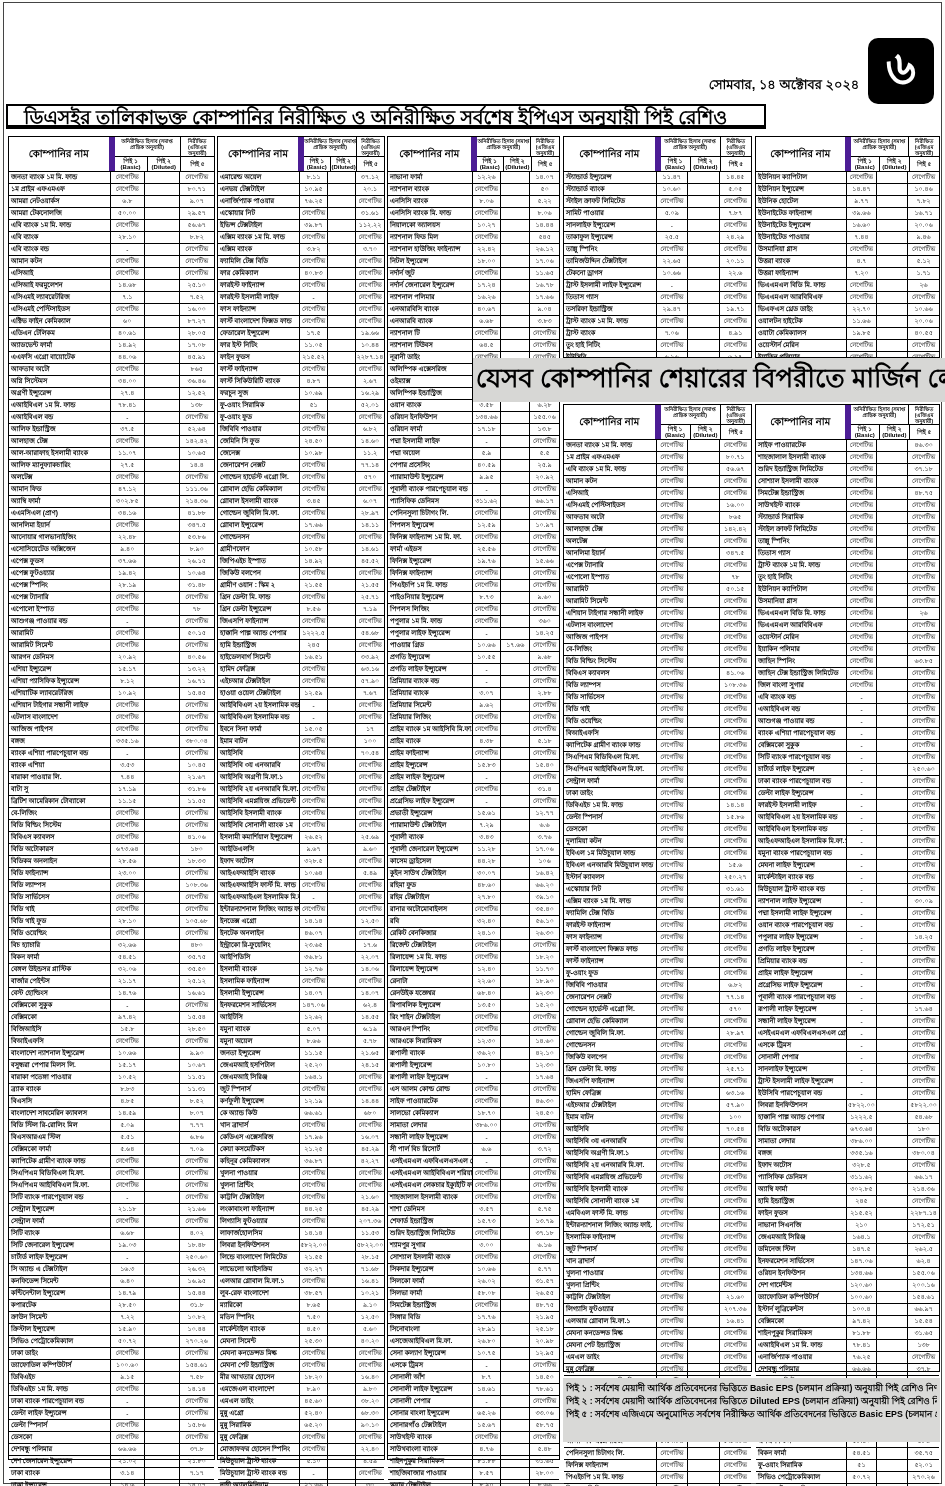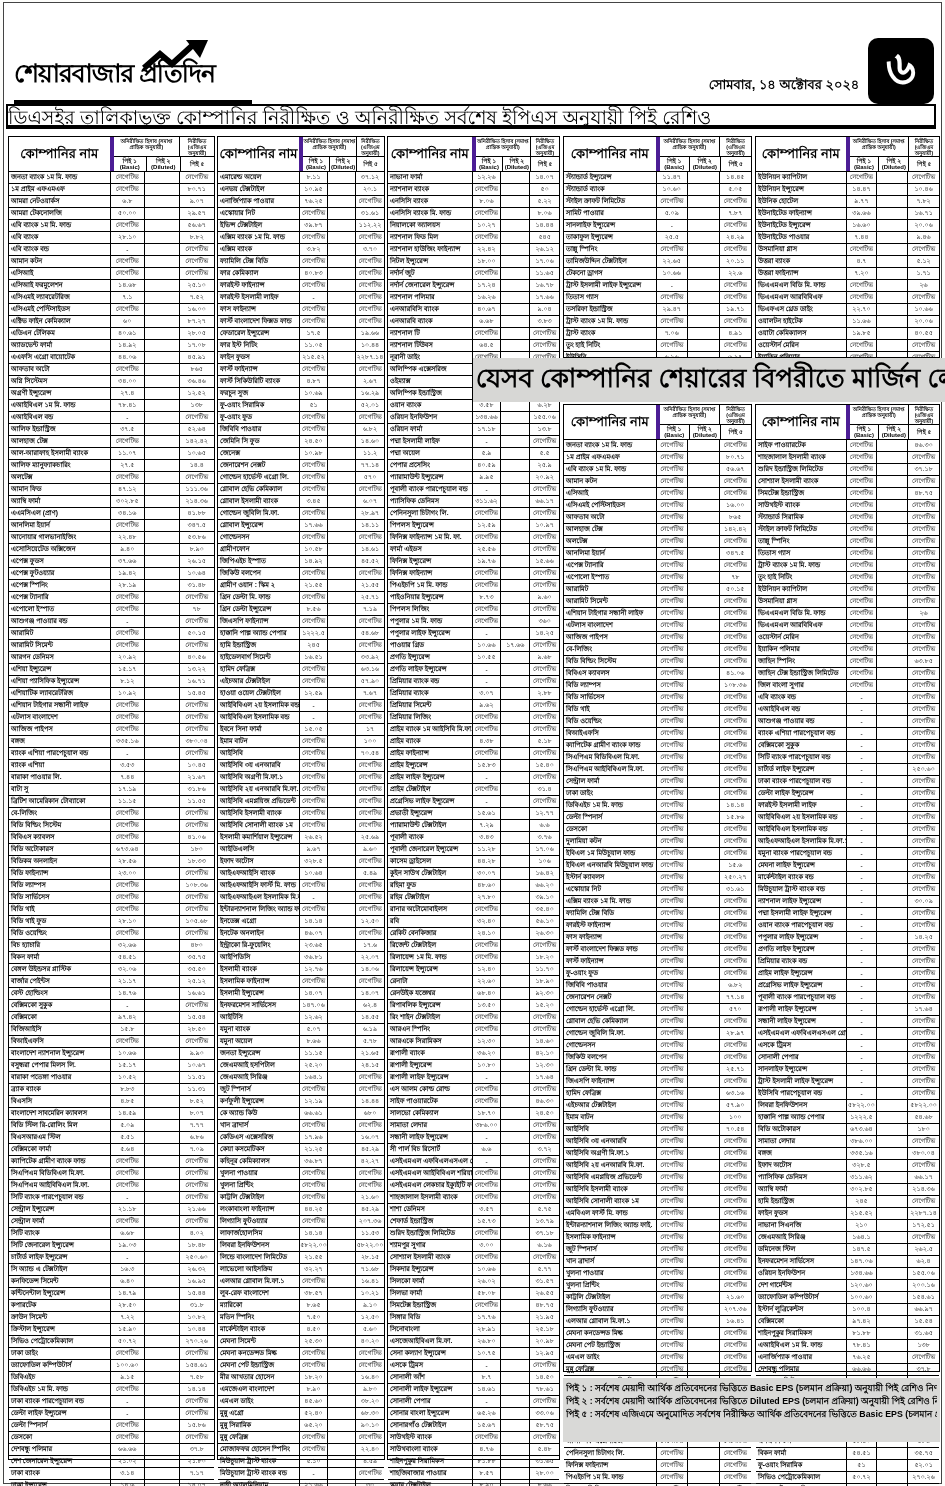--- a/index.html
+++ b/index.html
@@ -5,32 +5,32 @@
   html,body{margin:0;padding:0;background:#f2f1ed;font-family:"Liberation Sans",sans-serif;}
   #stage{position:relative;width:945px;height:1486px;background:#fdfdfb;overflow:hidden;}
   .pageframe{position:absolute;left:3px;top:2px;width:937px;height:1480px;border:1px solid #444;background:#fff;}
   
   .logo{position:absolute;left:14px;top:46px;width:238px;height:56px;}
   .logo-text{font-weight:900;font-size:25px;letter-spacing:-1px;color:#000;line-height:54px;white-space:nowrap;border-bottom:4px solid #000;}
   .logo-arrow{position:absolute;left:128px;top:-8px;}
   .title-box{position:absolute;left:258px;top:44px;width:442px;height:60px;background:#c9c9c7;display:flex;align-items:center;justify-content:center;font-weight:900;font-size:30px;color:#0b0b0b;white-space:nowrap;}
   .date-line{position:absolute;left:706px;top:64px;width:156px;font-weight:700;font-size:13px;text-align:center;margin-top:11px;}
   .page-num{position:absolute;left:868px;top:38px;width:66px;height:66px;background:#000;color:#fff;border-radius:10px;display:flex;align-items:center;justify-content:center;font-size:46px;font-weight:900;}
-  .subtitle{position:absolute;left:6px;top:104px;width:930px;height:25px;border:2px solid #000;border-bottom:4px solid #000;font-weight:400;font-size:19px;line-height:23px;padding-left:0;box-sizing:border-box;white-space:nowrap;overflow:hidden;}
+  .subtitle{position:absolute;left:6px;top:104px;width:760px;height:25px;border:2px solid #000;border-bottom:4px solid #000;font-weight:700;font-size:19px;line-height:23px;padding-left:16px;box-sizing:border-box;white-space:nowrap;overflow:hidden;}
   
   .grp{position:absolute;border:1px solid #000;background:#fff;display:flex;flex-direction:column;box-sizing:border-box;}
   .g1{left:8px;top:136px;width:207px;height:1324px;}
   .g2{left:217px;top:136px;width:168px;height:1324px;}
   .g3{left:387px;top:136px;width:173px;height:1324px;}
   .g4{left:563px;top:136px;width:189px;height:222px;}
   .g5{left:755px;top:136px;width:185px;height:222px;}
   .m1{left:563px;top:404px;width:189px;height:968px;}
   .m2{left:755px;top:404px;width:185px;height:968px;}
   .thead{display:flex;border-bottom:1px solid #000;flex:0 0 34px;}
-  .th-name{width:50%;display:flex;align-items:center;justify-content:center;font-weight:700;font-size:13px;border-right:4px solid #4c1d95;text-align:center;}
+  .th-name{width:50%;display:flex;align-items:center;justify-content:center;font-weight:700;font-size:10px;border-right:6px solid #4c1d95;text-align:center;}
   .th-right{width:50%;display:flex;flex-direction:column;}
   .th-un{display:flex;border-bottom:1px solid #000;flex:0 0 14px;}
   .th-un-l{width:66%;border-right:1px solid #000;font-size:5.2px;font-weight:700;text-align:center;line-height:6px;padding-top:1px;}
   .th-un-r{width:34%;font-size:5.2px;font-weight:700;text-align:center;line-height:6px;padding-top:1px;}
   .th-sub{display:flex;flex:1;}
   .th-sub span{display:flex;align-items:center;justify-content:center;font-size:6px;font-weight:700;text-align:center;line-height:6.5px;}
   .th-pe1{width:33%;border-right:1px solid #000;}
   .th-pe2{width:33%;border-right:1px solid #000;}
   .th-pe5{width:34%;}
   .rows{flex:1;display:flex;flex-direction:column;}
@@ -44,27 +44,20 @@
   .sec2 span{background:#d7d7d5;font-weight:900;font-size:26px;white-space:nowrap;padding:0 3px;}
   .footnotes{position:absolute;left:563px;top:1378px;width:377px;height:64px;background:#d9d9d7;font-size:8.8px;font-weight:700;line-height:1.45;padding:4px 3px;box-sizing:border-box;}
   .fn{white-space:nowrap;overflow:hidden;}
 </style>
 </head>
 <body>
 
 <div id="stage">
   <div class="pageframe"></div>
 
-  <div class="logo">
-    <svg class="logo-arrow" width="70" height="34" viewBox="0 0 70 34">
-      <polyline points="2,30 18,16 30,26 52,6" fill="none" stroke="#000" stroke-width="6"></polyline>
-      <polygon points="44,2 66,2 58,20" fill="#000"></polygon>
-    </svg>
-    <div class="logo-text">শেয়ারবাজার প্রতিদিন</div>
-  </div>
 
   <div class="date-line">সোমবার, ১৪ অক্টোবর ২০২৪</div>
   <div class="page-num">৬</div>
 
   <div class="subtitle">ডিএসইর তালিকাভুক্ত কোম্পানির নিরীক্ষিত ও অনিরীক্ষিত সর্বশেষ ইপিএস অনুযায়ী পিই রেশিও</div>
 
   <section class="grp g1">
       <div class="thead">
         <div class="th-name">কোম্পানির নাম</div>
         <div class="th-right">

